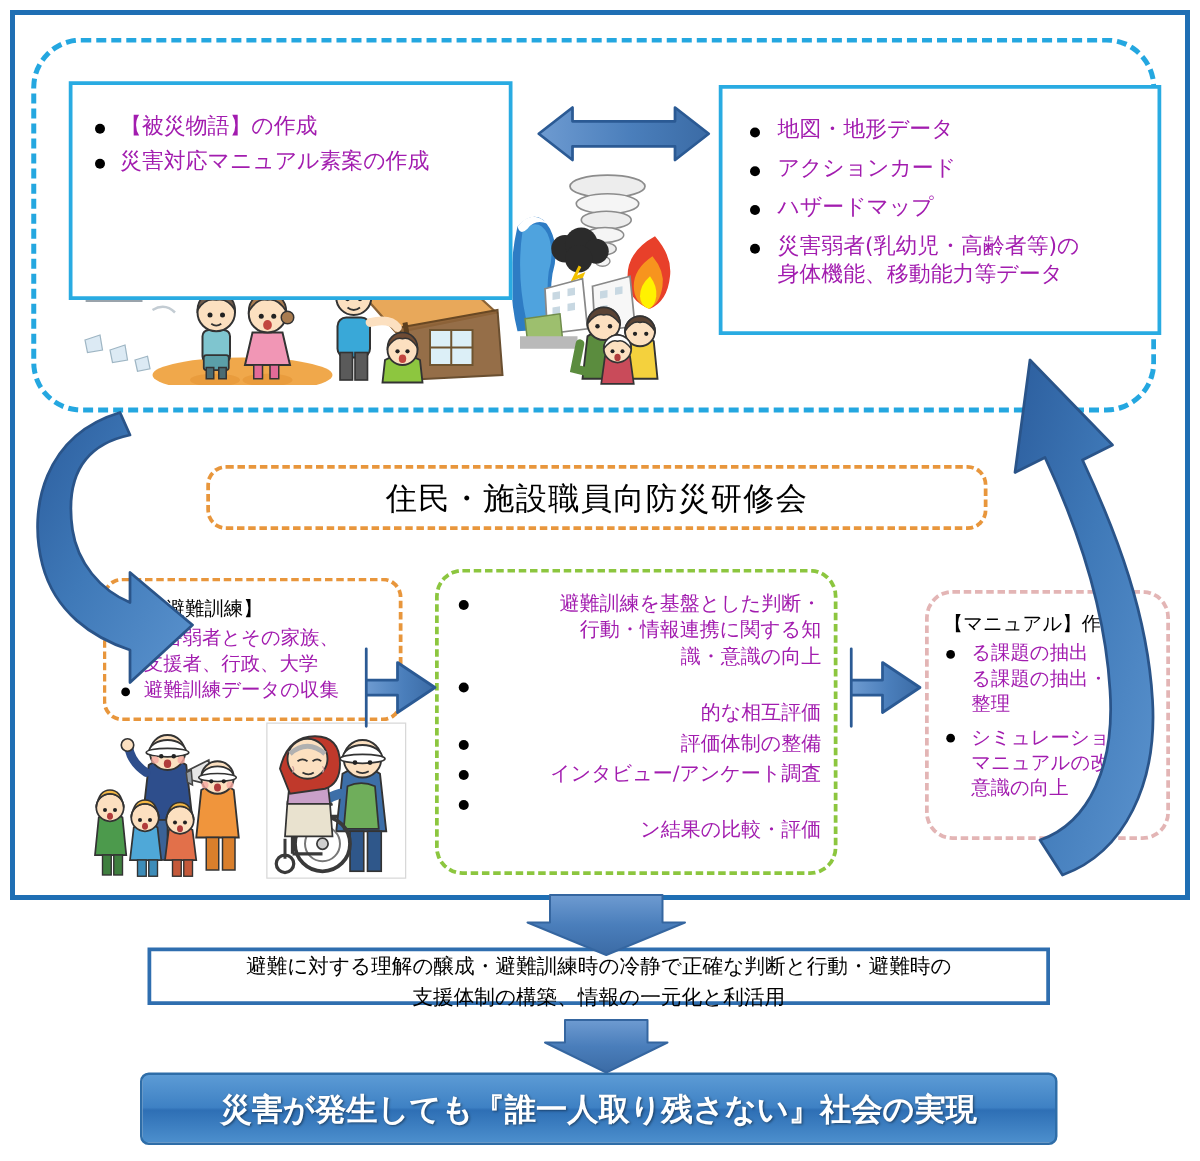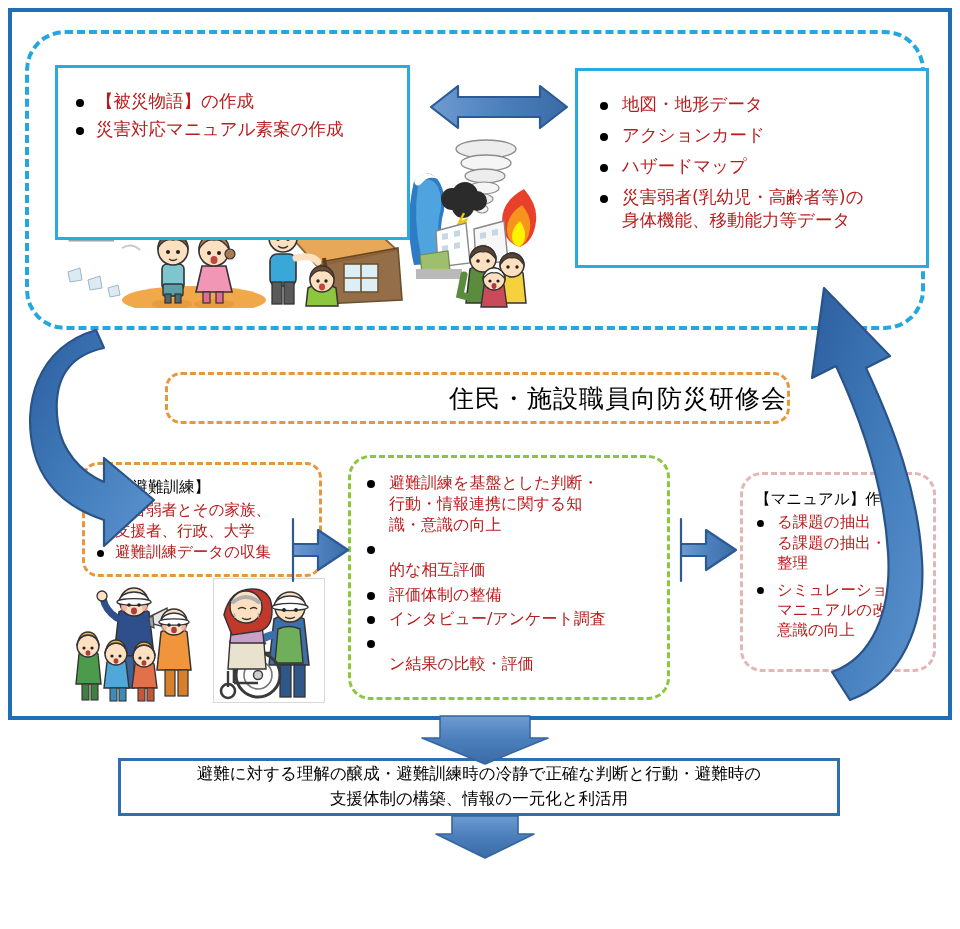--- a/index.html
+++ b/index.html
@@ -35,35 +35,35 @@
   }
 
   
   .box{
     position:absolute;
     box-sizing:border-box;
     background:#ffffff;
   }
   .box-solid-cyan{border:3px solid #29ABE2;}
   .box-dashed-orange{border:3px dashed #E8963C;border-radius:16px;}
-  .box-dashed-green{border:3px dashed #8CC63F;border-radius:22px;}
+  .box-dashed-green{border:3px dashed #8CC63F;border-radius:22px;text-align:right;}
   .box-dashed-pink{border:3px dashed #E3B5B5;border-radius:22px;}
   .box-solid-blue{border:3px solid #2F6EAF;}
 
   
   .blist{
     list-style:none;
     margin:0;padding:0;
   }
   .blist li{
     position:relative;
     padding-left:22px;
     margin-bottom:2px;
     line-height:1.32;
-    color:#b91c1c;
+    color:#a21caf;
   }
   .blist li:before{
     content:"";
     position:absolute;
     left:2px;top:0.52em;
     width:8px;height:8px;
     background:#000;
     border-radius:50%;
   }
   .heading-line{
@@ -88,21 +88,21 @@
     padding:22px 0 0 18px;
     font-size:17.5px;
   }
   #box-data .blist li{margin-bottom:8px;padding-left:26px;}
   #box-data .blist li:before{left:4px;}
 
   
   #banner-training{
     left:165px;top:372px;
     width:625px;height:52px;
-    display:flex;align-items:center;justify-content:flex-end;
+    display:flex;align-items:center;justify-content:center;
     font-size:25px;
     color:#000;
     letter-spacing:1px;
   }
 
   
   #box-drill{
     left:82px;top:462px;
     width:240px;height:115px;
     padding:12px 0 0 10px;
@@ -128,22 +128,22 @@
     width:196px;height:200px;
     padding:14px 8px 0 12px;
     font-size:15.5px;
   }
   #box-manual .blist li{padding-left:22px;margin-bottom:6px;}
   #box-manual .blist li:before{top:0.5em;width:7px;height:7px;}
 
   
   #box-result{
     left:118px;top:758px;
-    width:722px;height:58px;
-    display:flex;align-items:center;justify-content:center;
+    width:722px;height:46px;
+    display:flex;justify-content:center;
     text-align:center;
     font-size:16.5px;
     line-height:1.5;
     color:#000;
     padding:0 10px;
   }
   #box-goal{
     position:absolute;
     left:112px;top:858px;
     width:734px;height:58px;
@@ -509,20 +509,23 @@
     </ul>
   </div>
 
   <div class="box box-solid-blue" id="box-result">
     <div>
       <span>避難に対する理解の醸成・避難訓練時の冷静で正確な判断と行動・避難時の</span><br>
       <span>支援体制の構築、情報の一元化と利活用</span>
     </div>
   </div>
 
+  <div id="box-goal">
+    <span>災害が発生しても『誰一人取り残さない』社会の実現</span>
+  </div>
 
   <svg class="svg-layer" viewBox="0 0 960 929">
     <defs>
       <linearGradient id="gArrow" x1="0" y1="0" x2="0" y2="1">
         <stop offset="0%" stop-color="#6E9BD1"></stop>
         <stop offset="50%" stop-color="#4A7EBB"></stop>
         <stop offset="100%" stop-color="#3B6BA5"></stop>
       </linearGradient>
       <linearGradient id="gArrowH" x1="0" y1="0" x2="1" y2="0">
         <stop offset="0%" stop-color="#6E9BD1"></stop>

